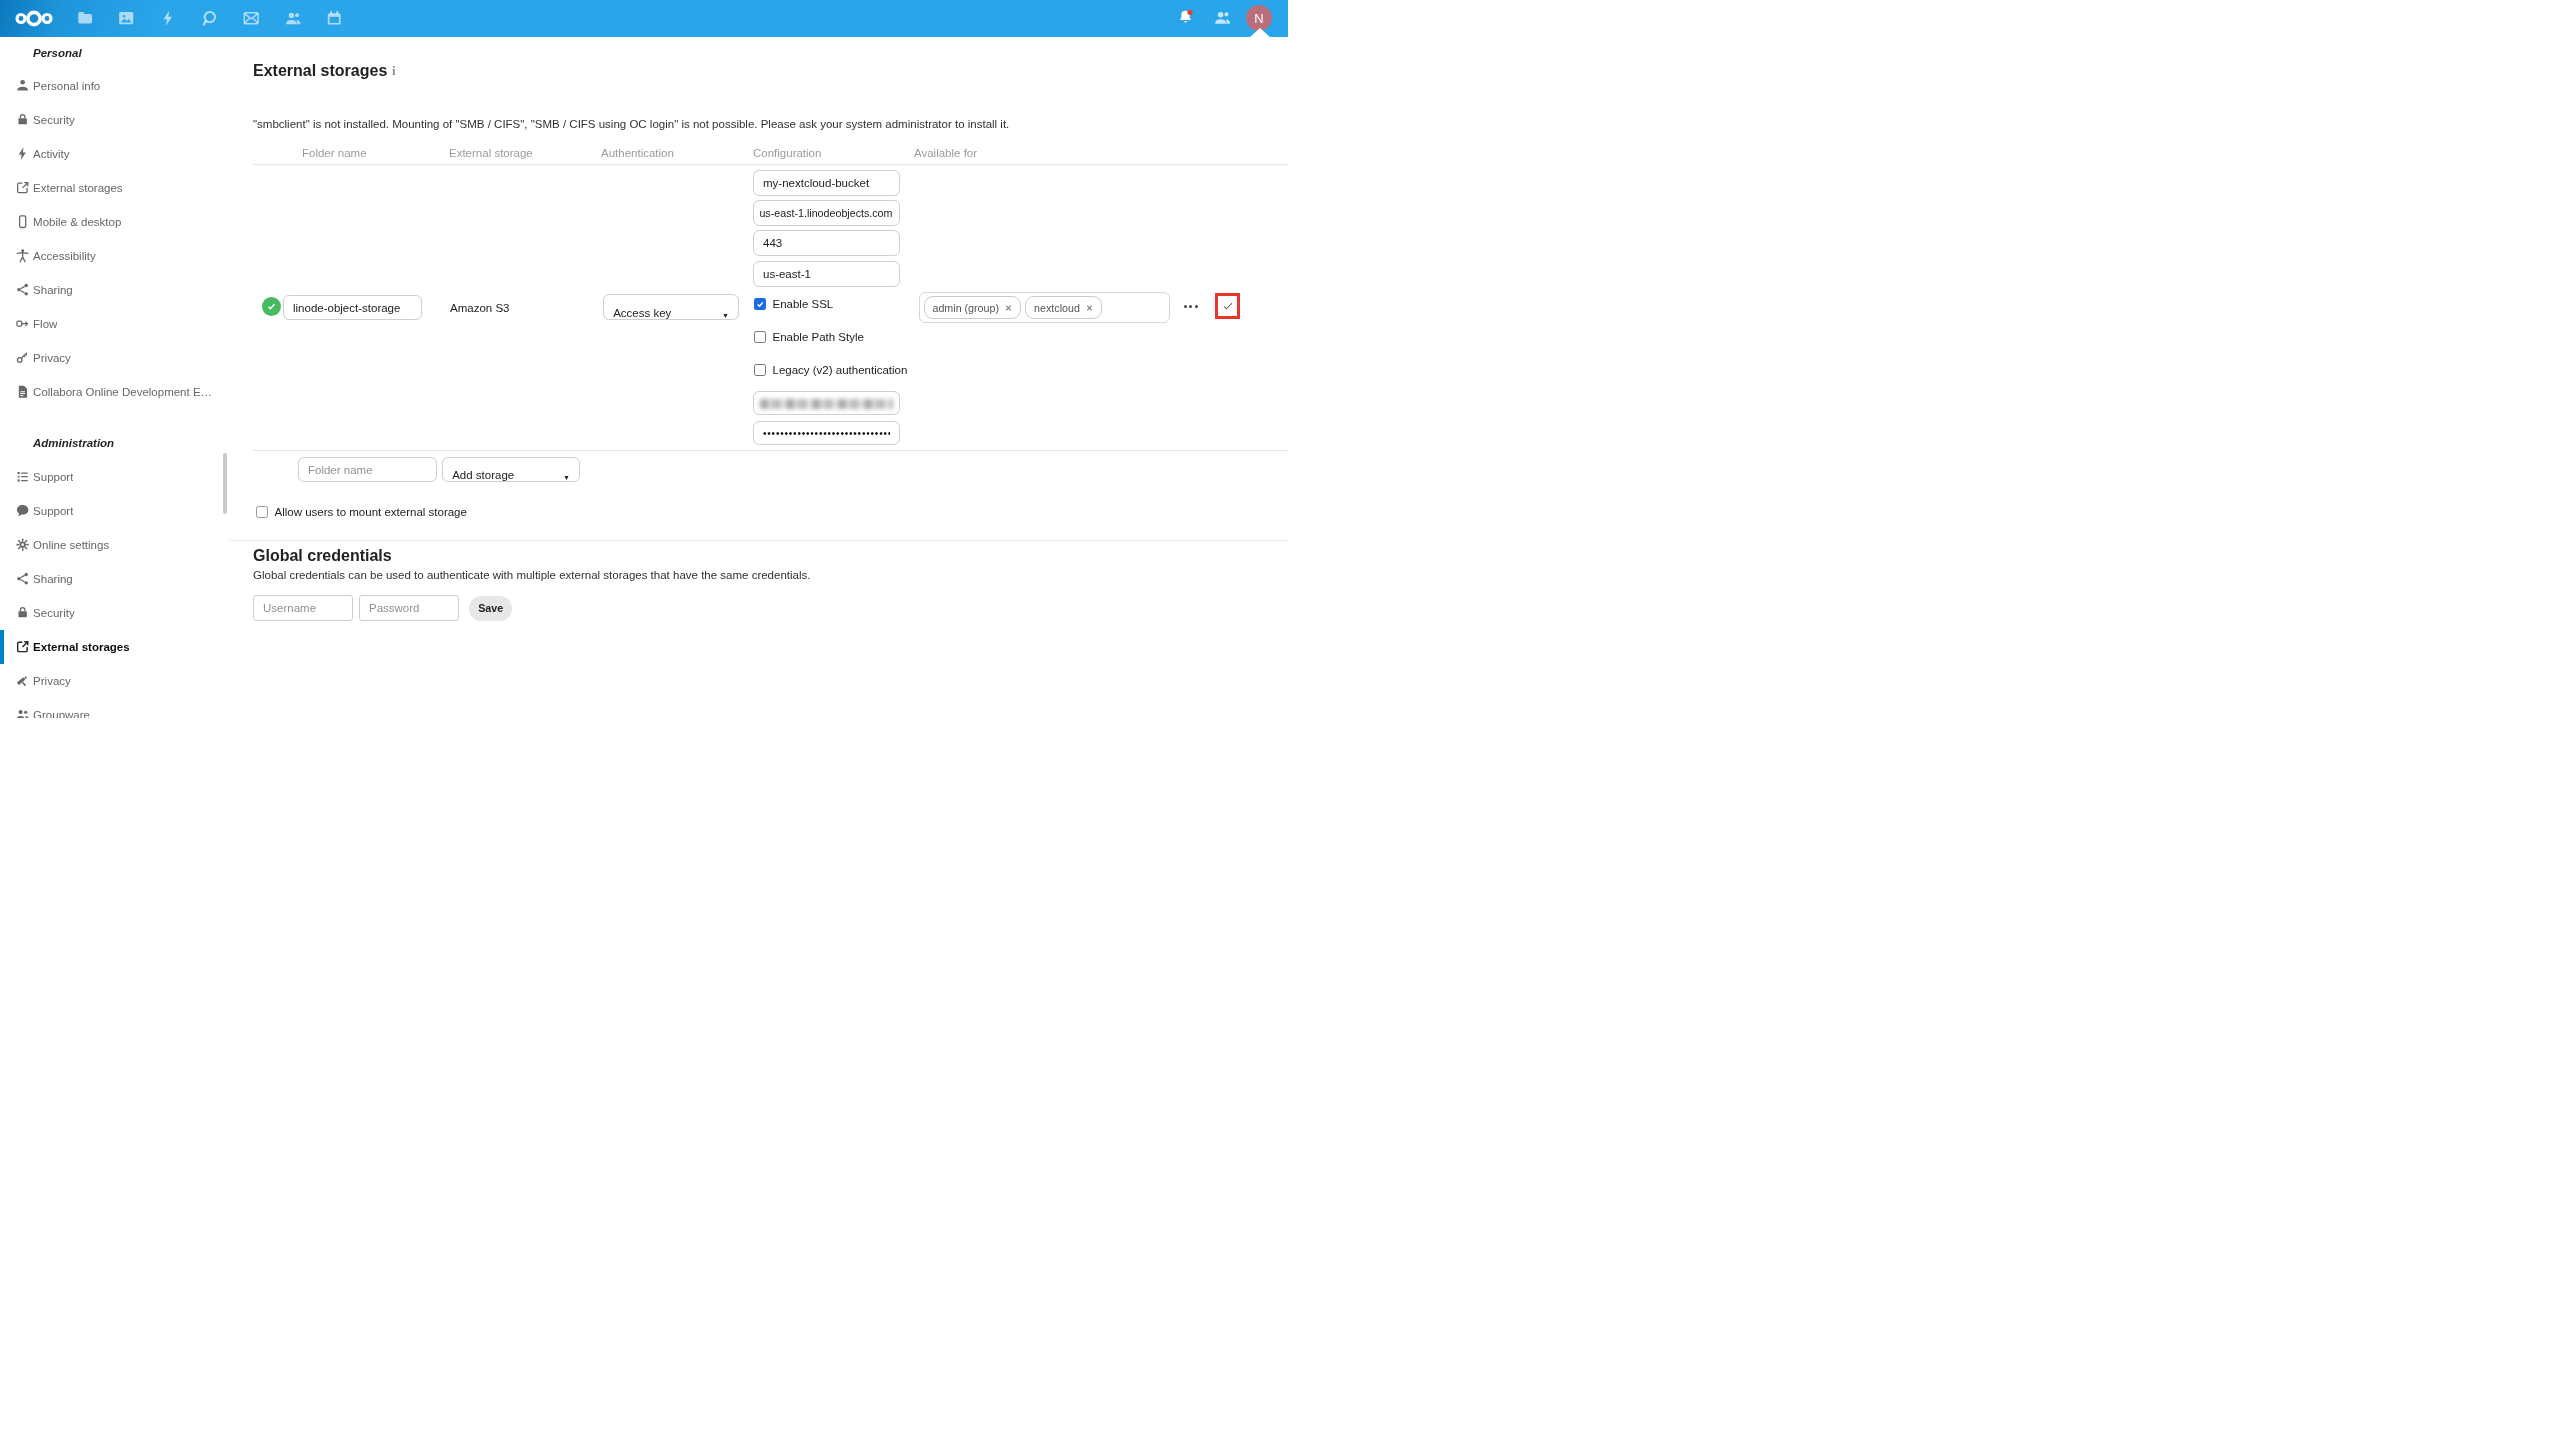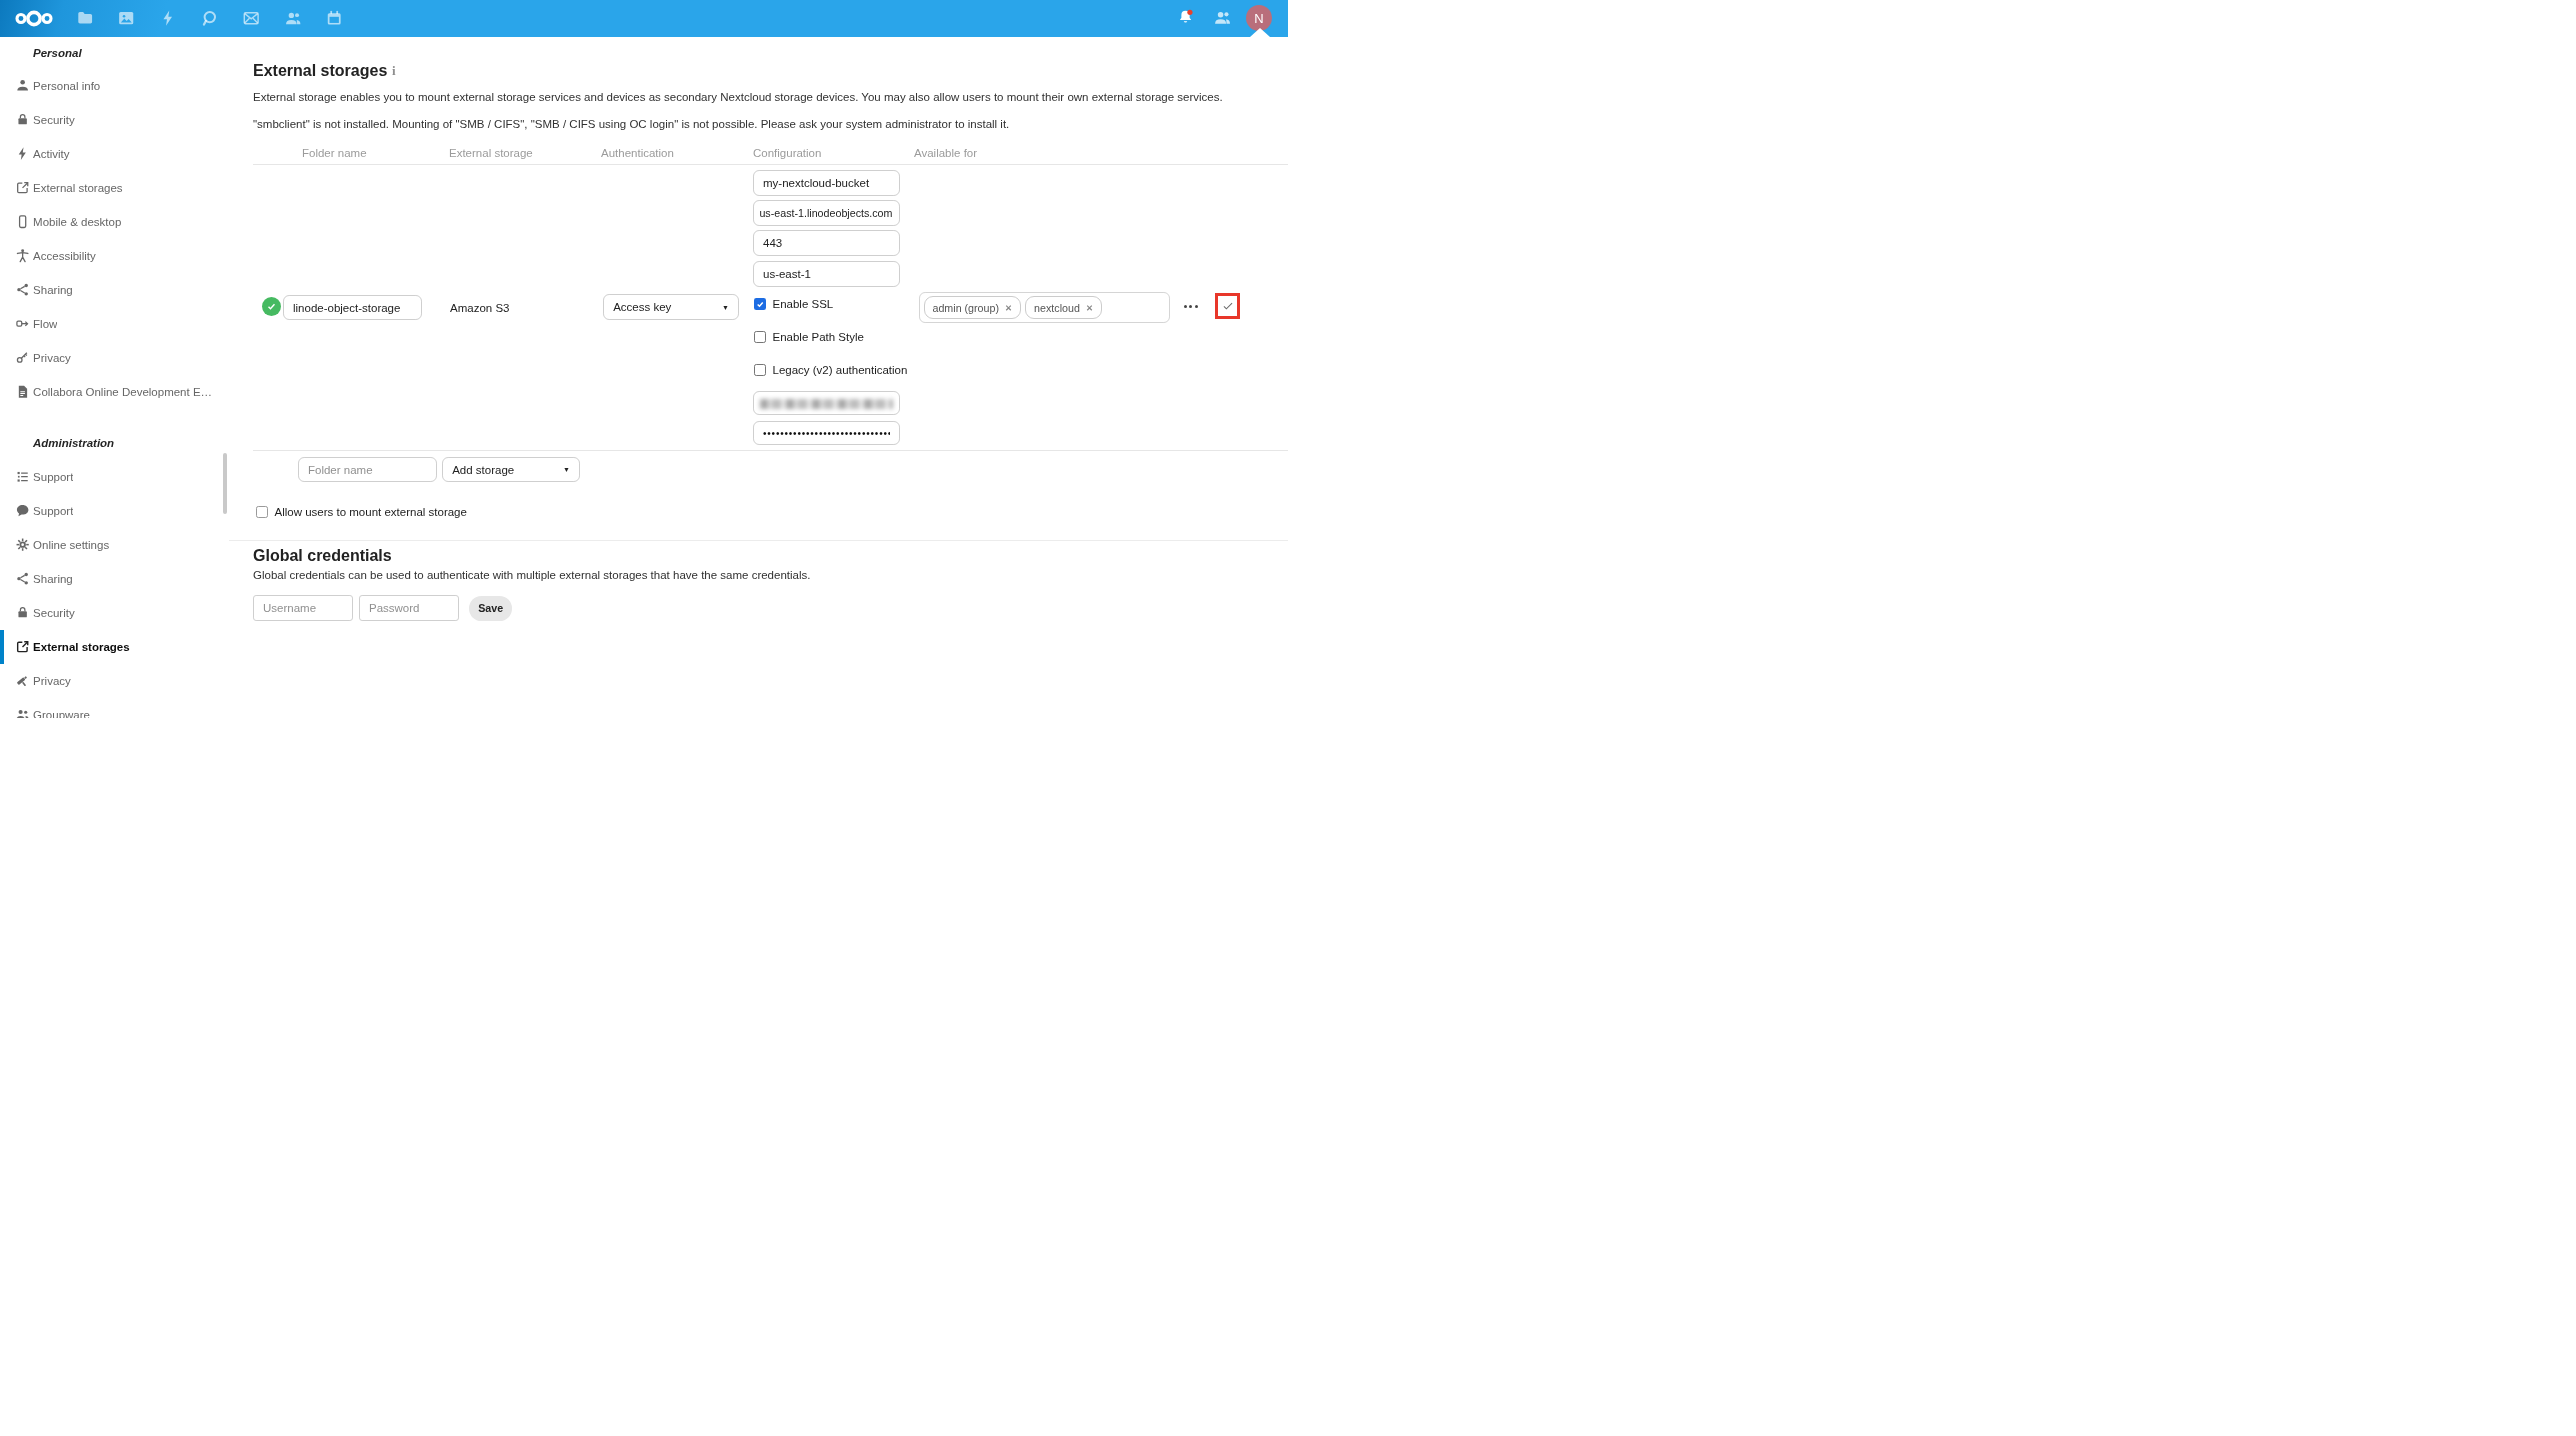--- a/index.html
+++ b/index.html
@@ -32,21 +32,21 @@
   
   #main{position:absolute;left:229px;top:37px;right:0;bottom:0;background:#fff;}
   h2.sect{margin:0;font-size:16px;line-height:23px;font-weight:700;color:#222;}
   .ptext{font-size:11.5px;line-height:15.3px;color:#313131;}
   .thead{font-size:11.5px;color:#9b9b9b;white-space:nowrap;}
   .hline{position:absolute;height:0.8px;background:#e6e6e6;}
   .inp{box-sizing:border-box;border:0.8px solid #cfcfcf;border-radius:6.1px;background:#fff;
     font-family:"Liberation Sans",sans-serif;font-size:11.5px;color:#222;padding:0 9px;outline:none;}
   .inp::placeholder{color:#909090;}
   .selectbox{box-sizing:border-box;border:0.8px solid #cfcfcf;border-radius:6.1px;background:#fff;
-    display:flex;align-items:center;padding:0 9.2px;cursor:pointer;gap:19px;}
+    display:flex;align-items:flex-end;padding:0 9.2px;cursor:pointer;gap:19px;}
   .selectbox .sval{font-size:11.5px;color:#222;flex:1;}
   .selectbox .caret{font-size:7px;color:#222;}
   .cbrow{position:absolute;display:flex;align-items:center;cursor:pointer;}
   .cb{width:11.5px;height:11.5px;box-sizing:border-box;border:1.5px solid #757575;border-radius:2.3px;background:#fff;flex:none;}
   .cb.checked{border:none;background:#1c6ce3;display:flex;align-items:center;justify-content:center;}
   .cb.checked svg{width:8.4px;height:8.4px;}
   .cblabel{margin-left:7px;font-size:11.5px;color:#1d1d1d;white-space:nowrap;}
   #greencheck{border-radius:50%;background:#46ba61;display:flex;align-items:center;justify-content:center;}
   #blurfield .blurline{margin:7px 6.1px 0 6.1px;height:10px;border-radius:1.5px;filter:blur(2px);
     background:repeating-linear-gradient(90deg,#a9a9a9 0 7.7px,#dcdcdc 7.7px 12.3px,#bdbdbd 12.3px 21px,#e7e7e7 21px 26px);}
@@ -334,21 +334,20 @@
   </div>
 
   <span id="sb-scroll"></span>
 </div>
 
 <div id="main">
 
   <h2 class="sect abs" style="left:24px;top:21.5px;">External storages</h2>
   <span class="infoi abs" style="left:163px;top:26px;">i</span>
 
-  <div class="ptext abs" style="left:24px;top:53px;width:1227px;">External storage enables you to mount external storage services and devices as secondary Nextcloud storage devices. You may also allow users to mount their own external storage services.</div>
   <div class="ptext abs" style="left:24px;top:80px;width:1227px;">"smbclient" is not installed. Mounting of "SMB / CIFS", "SMB / CIFS using OC login" is not possible. Please ask your system administrator to install it.</div>
 
   <span class="thead abs" style="left:73px;top:110px;">Folder name</span>
   <span class="thead abs" style="left:220px;top:110px;">External storage</span>
   <span class="thead abs" style="left:372px;top:110px;">Authentication</span>
   <span class="thead abs" style="left:524px;top:110px;">Configuration</span>
   <span class="thead abs" style="left:685px;top:110px;">Available for</span>
   <div class="hline" style="left:24px;top:127px;width:1244px;"></div>
 
   <div id="greencheck" class="abs" style="left:33px;top:260px;width:19px;height:19px;">

